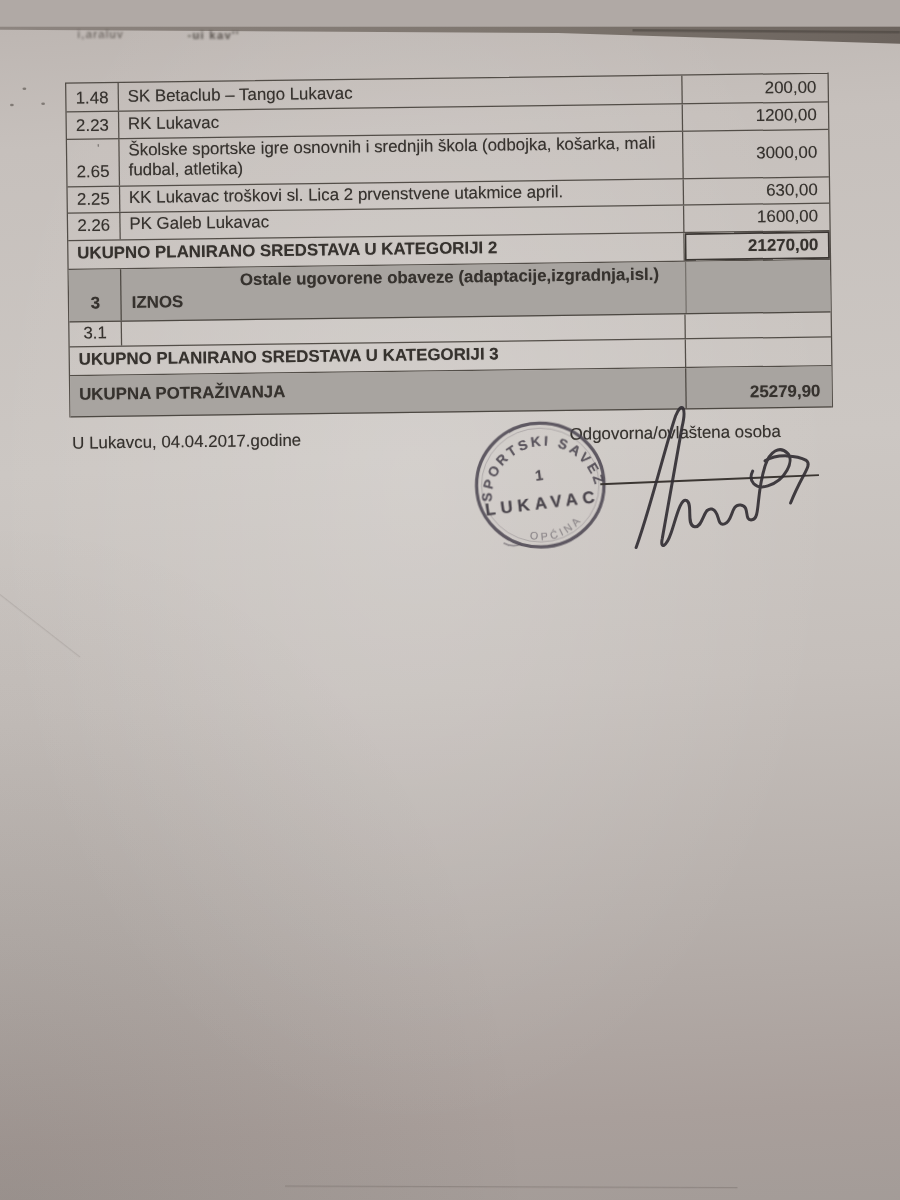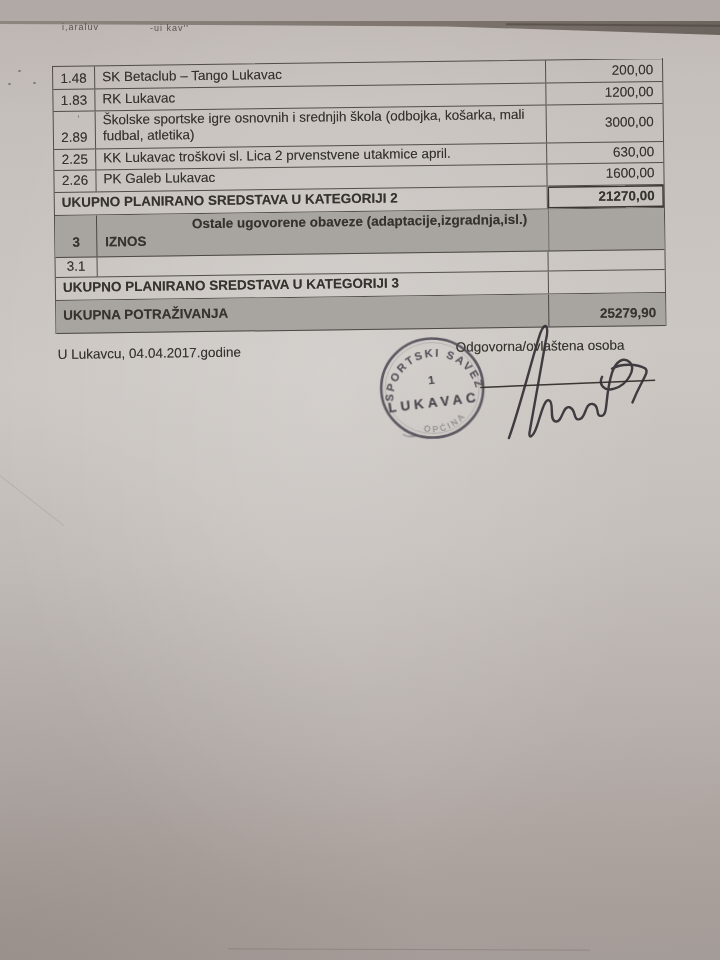--- a/index.html
+++ b/index.html
@@ -73,47 +73,47 @@
   .stamp-svg { position:absolute; left:320px; top:274px; filter:blur(.25px); }
   .sig-svg { position:absolute; left:380px; top:258px; }
 </style>
 </head>
 <body>
 
 <div class="photo">
 
   <div class="top-edge"></div>
   <span class="frag" style="left:62px; top:1px;">i,araluv</span>
-  <span class="frag" style="left:150px; top:2px;">-ui kav''</span>
+  <span class="frag" style="left:150px; top:2px;font-weight:bold;">-ui kav''</span>
   <div class="frag-line"></div>
 
   <div class="speck" style="left:18px; top:49px;"></div>
   <div class="speck" style="left:8px; top:62px;"></div>
   <div class="speck" style="left:33px; top:61px;"></div>
 
   <div class="doc">
 
     <div class="tbl">
 
       <div class="row h23">
         <div class="c-num">1.48</div>
         <div class="c-desc">SK Betaclub – Tango Lukavac</div>
         <div class="c-amt">200,00</div>
       </div>
 
       <div class="row h22">
-        <div class="c-num">1.83</div>
+        <div class="c-num">2.23</div>
         <div class="c-desc">RK Lukavac</div>
         <div class="c-amt">1200,00</div>
       </div>
 
       <div class="row h37">
         <div class="c-num">
           <span class="tick224">'</span>
-          <span>2.89</span>
+          <span>2.65</span>
         </div>
         <div class="c-desc">Školske sportske igre osnovnih i srednjih škola (odbojka, košarka, mali fudbal, atletika)</div>
         <div class="c-amt">3000,00</div>
       </div>
 
       <div class="row h21">
         <div class="c-num">2.25</div>
         <div class="c-desc">KK Lukavac troškovi sl. Lica 2 prvenstvene utakmice april.</div>
         <div class="c-amt">630,00</div>
       </div>

